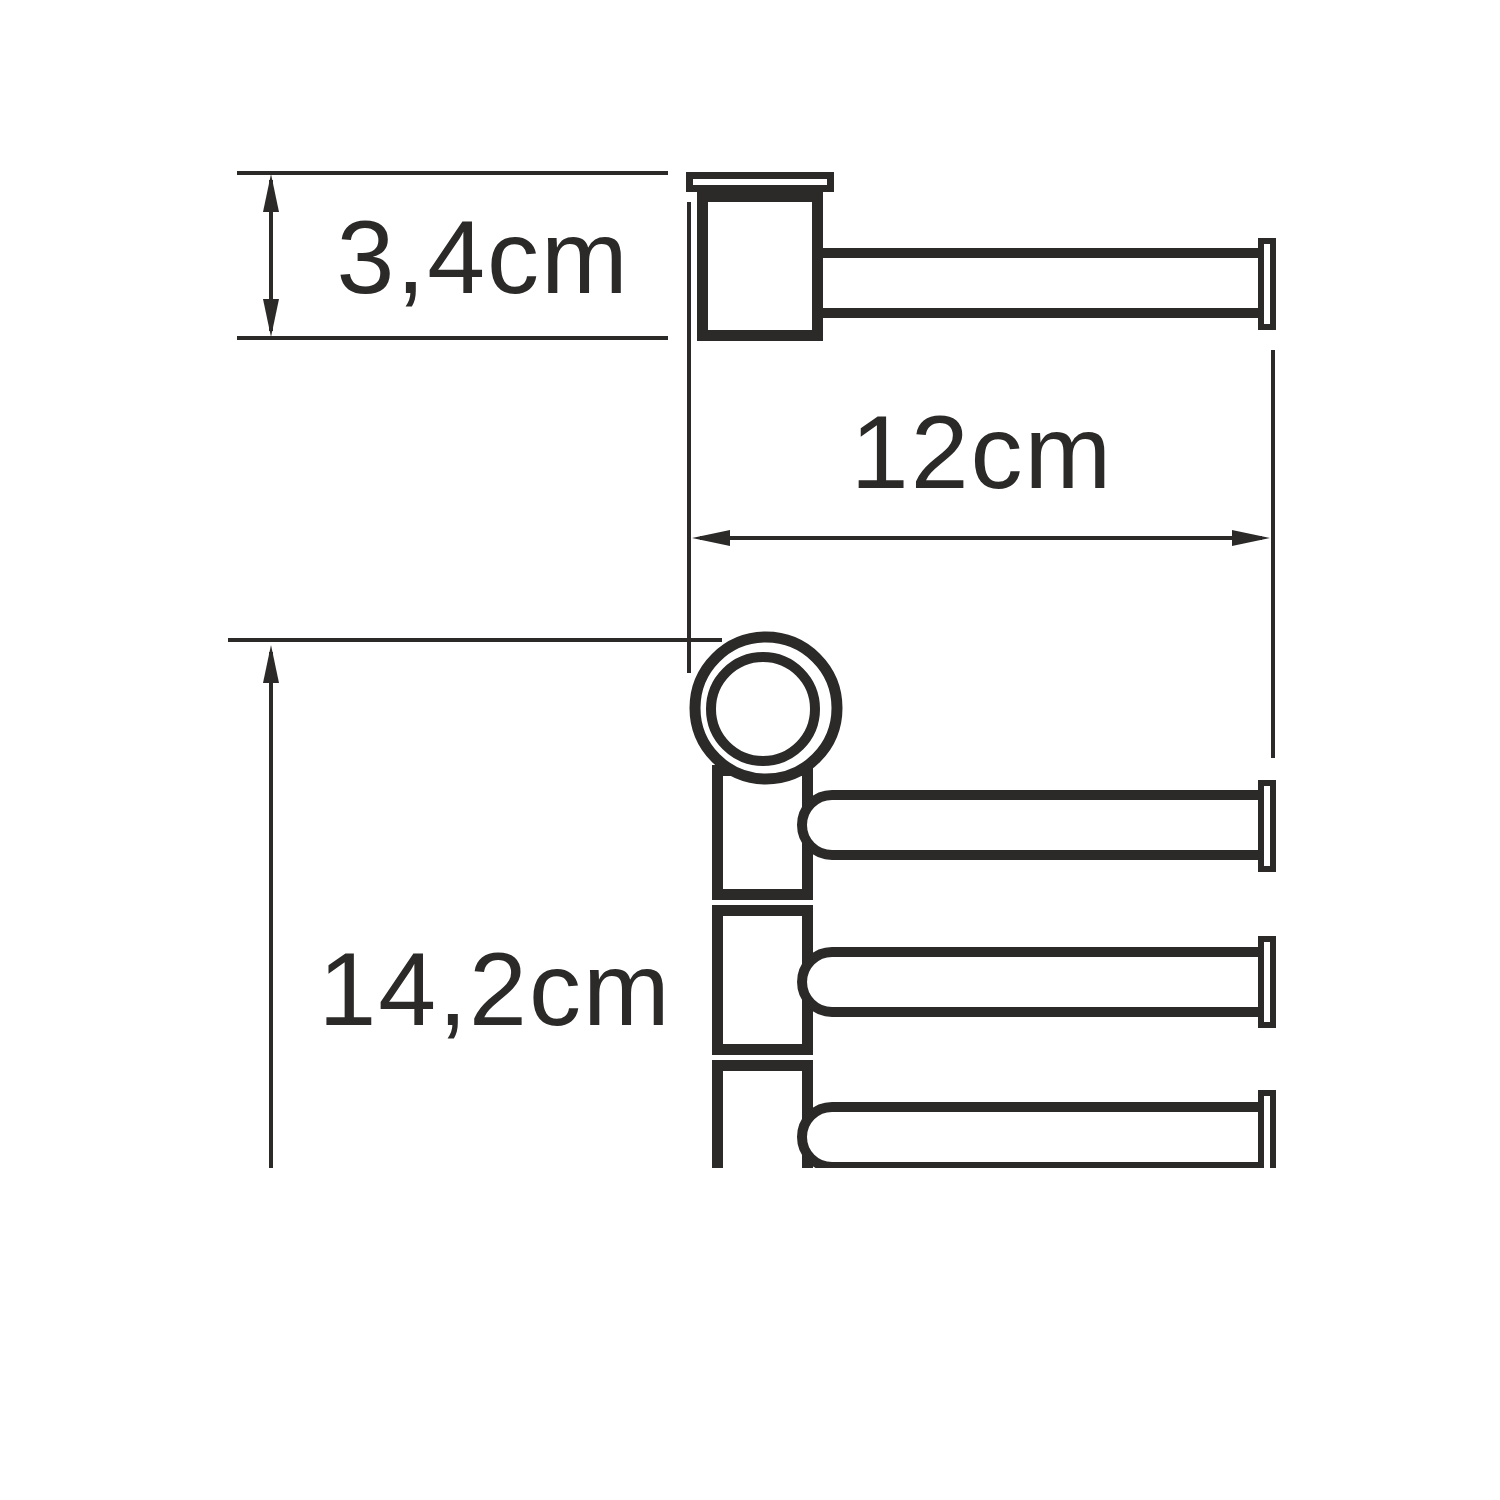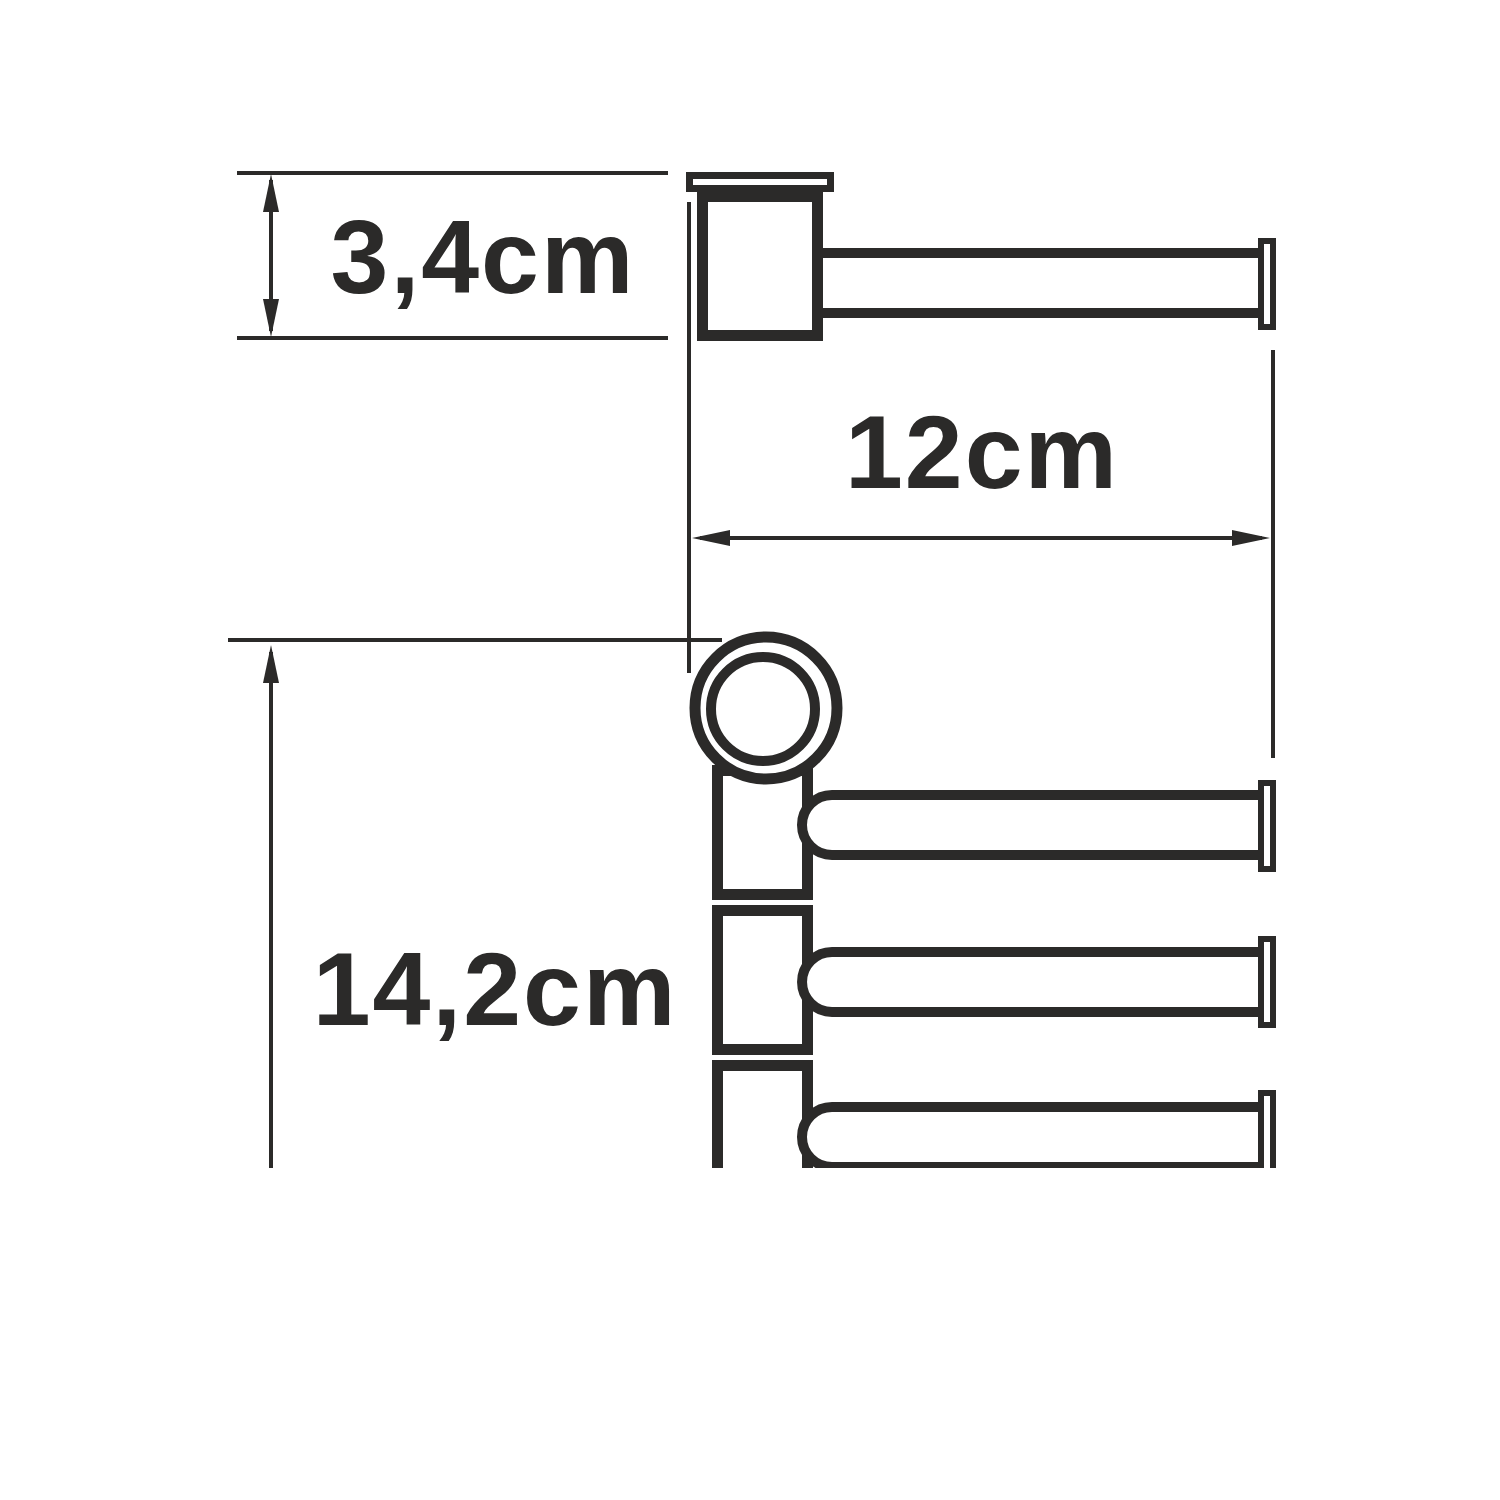--- a/index.html
+++ b/index.html
@@ -5,21 +5,20 @@
   html, body {
     margin: 0;
     padding: 0;
     background: #ffffff;
   }
   #canvas {
     width: 1500px;
     height: 1168px;
     background: var(--paper, #ffffff);
     position: relative;
-    font-weight: bold;
   }
   svg { display: block; }
   
   .outline {
     stroke: var(--ink, #2b2a29);
     stroke-linecap: butt;
     stroke-linejoin: miter;
     fill: none;
   }
   .filled { fill: #ffffff; }

